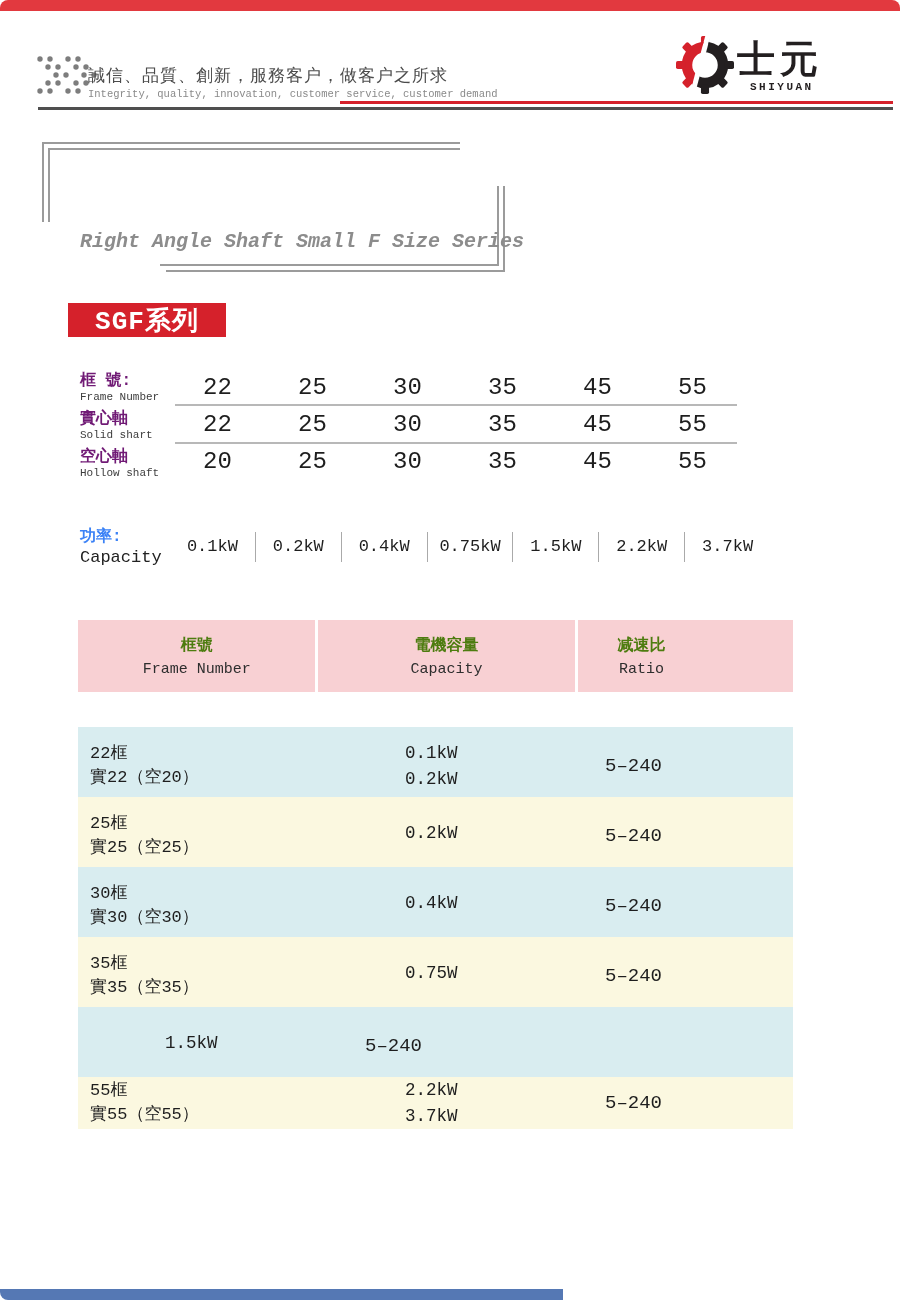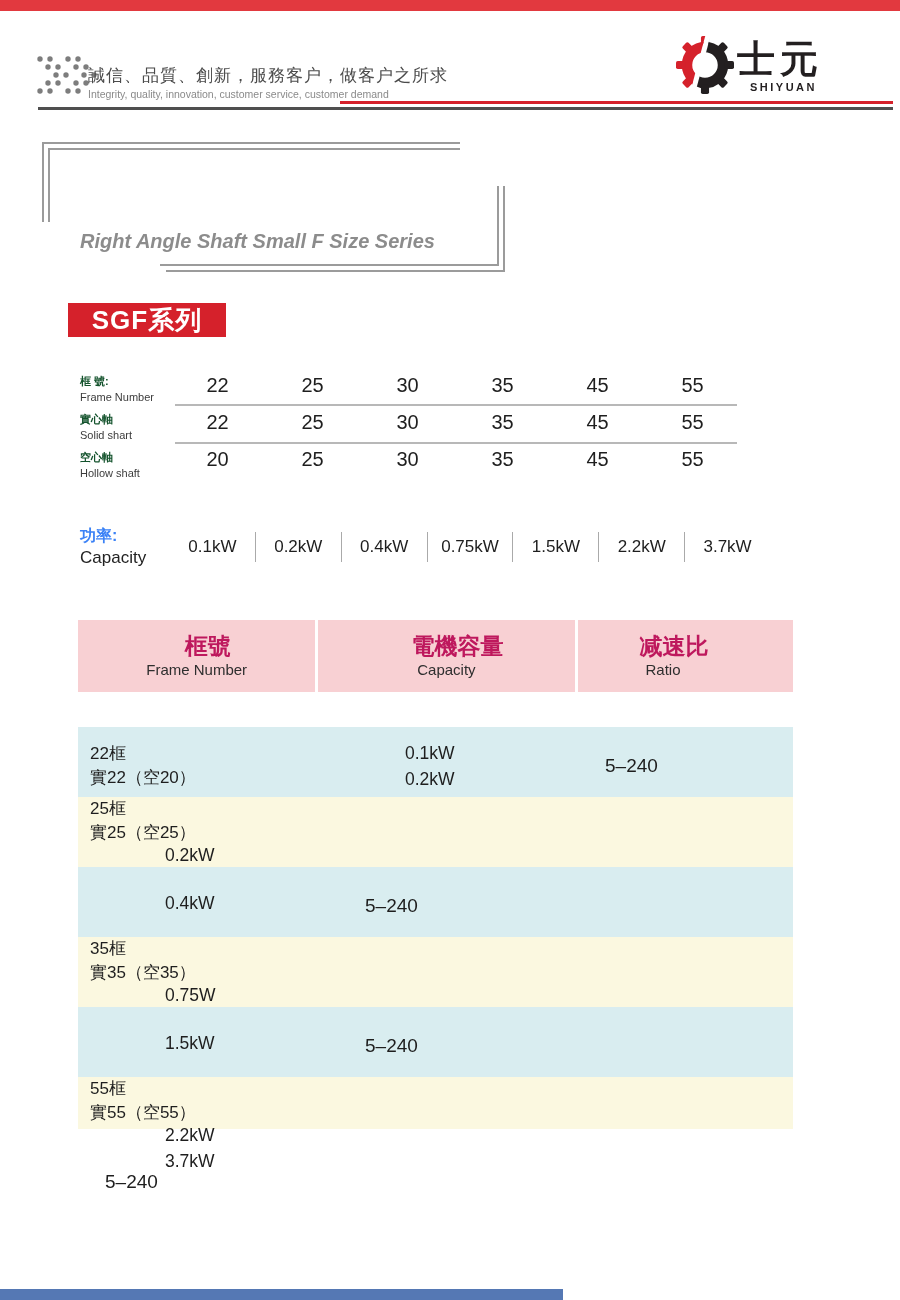--- a/index.html
+++ b/index.html
@@ -1,18 +1,18 @@
 <!DOCTYPE html>
 <html style="--accent_red: #d5212b; --logo_black: #231f20; --top_bar: #e2393f; --bottom_bar: #5578b4; --table_header_bg: #f8d0d3; --row_blue: #d9edf0; --row_yellow: #fbf8e0; --title_gray: #8c8c8c;"><head>
 <meta charset="utf-8">
 <style>
   html,body{margin:0;padding:0;background:#ffffff;}
   .page{
     position:relative;width:900px;height:1300px;background:#fff;overflow:hidden;
-    font-family:Liberation Sans, sans-serif;color:#222;
+    font-family:Liberation Mono, monospace;color:#222;border-radius:8px;
   }
   .abs{position:absolute;}
   
   .top-bar{left:0;top:0;width:900px;height:11px;background:var(--top_bar,#e2393f);}
   .bottom-bar{left:0;top:1289px;width:563px;height:11px;background:var(--bottom_bar,#5578b4);}
   
   .chevrons{left:36px;top:54px;}
   .slogan-zh{left:88px;top:64px;font-size:17px;color:#4b4b4b;letter-spacing:1px;}
   .slogan-en{left:88px;top:88px;font-size:10.5px;color:#8a8a8a;}
   .rule-dark{left:38px;top:107px;width:855px;height:3px;background:#4f4f4f;}
@@ -30,44 +30,44 @@
   .br-h2{left:166px;top:270px;width:339px;height:2px;}
   .br-v1{left:497px;top:186px;width:2px;height:80px;}
   .br-v2{left:503px;top:186px;width:2px;height:86px;}
   .title-zh{left:79px;top:148px;font-size:62px;font-weight:900;color:#262626;letter-spacing:0px;}
   .title-en{left:80px;top:230px;font-size:20px;font-weight:bold;font-style:italic;color:var(--title_gray,#8c8c8c);}
   
   .badge{left:68px;top:303px;width:158px;height:34px;background:var(--accent_red,#d5212b);
          color:#fff;font-size:26px;font-weight:bold;display:flex;align-items:center;justify-content:center;letter-spacing:1px;}
   
   .spec-label{left:80px;width:95px;}
-  .spec-label .zh{font-size:11px;font-weight:bold;color:#14532d;line-height:20px;}
+  .spec-label .zh{font-size:16px;font-weight:bold;color:#701a75;line-height:20px;}
   .spec-label .en{font-size:11px;color:#3c3c3c;line-height:12px;}
   .lbl-1{top:371px;} .lbl-2{top:409px;} .lbl-3{top:447px;}
   .spec-vals{left:170px;width:570px;height:28px;display:flex;}
-  .spec-vals div{flex:1;text-align:center;font-size:20px;color:#1e1e1e;}
+  .spec-vals div{flex:1;text-align:center;font-size:24px;color:#1e1e1e;}
   .vals-1{top:374px;} .vals-2{top:411px;} .vals-3{top:448px;}
   .spec-div{left:175px;width:562px;height:1.5px;background:#b8b8b8;}
   .sdiv-1{top:404px;} .sdiv-2{top:442px;}
   
   .cap-label-zh{left:80px;top:526px;font-size:16px;font-weight:bold;color:#3b82f6;}
   .cap-label-en{left:80px;top:548px;font-size:17px;color:#222;}
   .cap-vals{left:170px;top:531px;width:600px;height:32px;display:flex;align-items:center;}
   .cap-vals div{flex:1;text-align:center;font-size:17px;color:#1e1e1e;border-left:1px solid #aaa;height:30px;line-height:30px;}
   .cap-vals div:first-child{border-left:none;}
   
   .tbl-header{left:78px;top:620px;width:715px;height:72px;display:flex;gap:3px;}
   .tbl-header .cell{background:var(--table_header_bg,#f8d0d3);display:flex;flex-direction:column;justify-content:center;align-items:center;}
   .tbl-header .c1{width:238px;} .tbl-header .c2{width:257px;} .tbl-header .c3{width:216px;align-items:flex-start;padding-left:40px;box-sizing:border-box;}
-  .tbl-header .zh{font-size:23px;font-weight:bold;color:#be185d;line-height:28px;margin-left:22px;}
+  .tbl-header .zh{font-size:16px;font-weight:bold;color:#4d7c0f;line-height:28px;}
   .tbl-header .en{font-size:15px;color:#2e2e2e;line-height:20px;}
   .tbl-header .c3 .inner{display:flex;flex-direction:column;align-items:center;}
   .tbl-row{left:78px;width:715px;height:78px;display:flex;}
   .row-blue{background:var(--row_blue,#d9edf0);}
-  .row-yellow{background:var(--row_yellow,#fbf8e0);flex-direction:column;}
+  .row-yellow{background:var(--row_yellow,#fbf8e0);}
   .r1{top:727px;} .r2{top:797px;} .r3{top:867px;} .r4{top:937px;} .r5{top:1007px;} .r6{top:1077px;height:52px;}
   .tbl-row .fcol{width:240px;box-sizing:border-box;padding-left:12px;display:flex;flex-direction:column;justify-content:center;}
   .tbl-row .fcol div{font-size:17px;color:#1e1e1e;line-height:24px;}
   .tbl-row .ccol{width:260px;box-sizing:border-box;padding-left:87px;display:flex;flex-direction:column;justify-content:center;gap:6px;}
   .tbl-row .ccol div{font-size:17.5px;color:#1e1e1e;line-height:20px;}
   .tbl-row .rcol{width:215px;box-sizing:border-box;padding-left:27px;display:flex;align-items:center;font-size:19px;color:#1e1e1e;}
 </style>
 </head>
 <body>
 
@@ -246,20 +246,24 @@
       <div>實25（空25）</div>
     </div>
     <div class="ccol">
       <div>0.2kW</div>
       <div></div>
     </div>
     <div class="rcol">5–240</div>
   </div>
 
   <div class="abs tbl-row row-blue r3">
+    <div class="fcol">
+      <div>30框</div>
+      <div>實30（空30）</div>
+    </div>
     <div class="ccol">
       <div>0.4kW</div>
       <div></div>
     </div>
     <div class="rcol">5–240</div>
   </div>
 
   <div class="abs tbl-row row-yellow r4">
     <div class="fcol">
       <div>35框</div>

